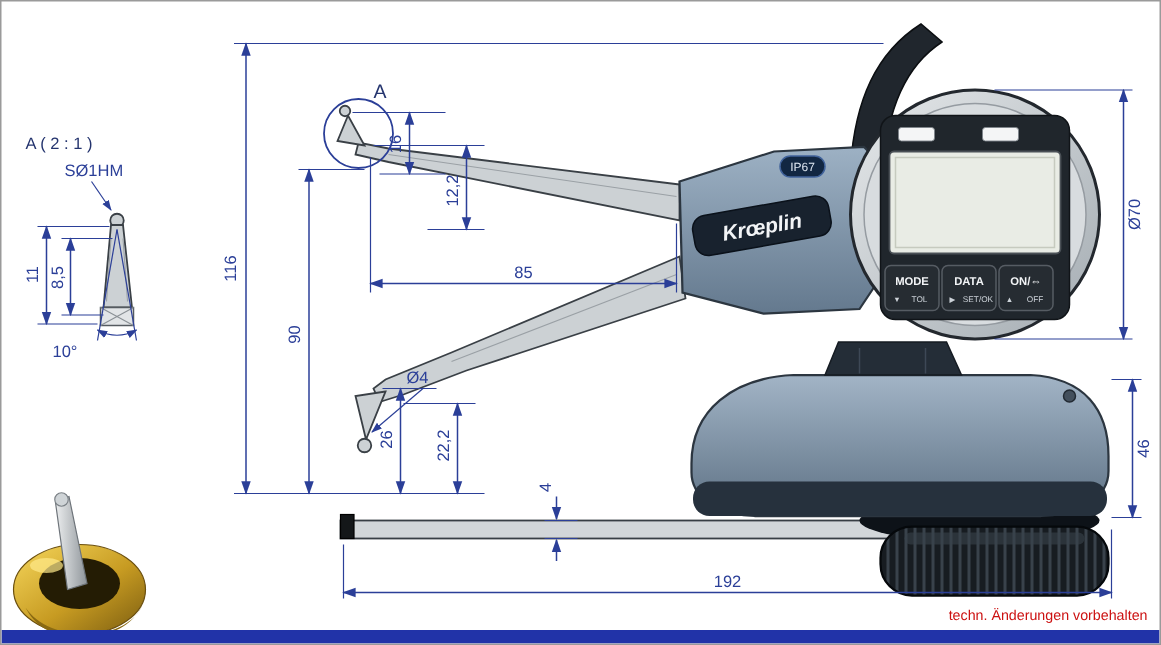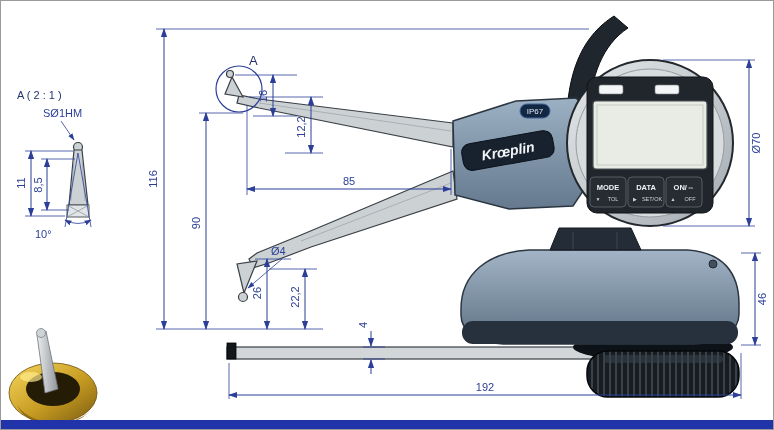--- a/index.html
+++ b/index.html
@@ -214,15 +214,16 @@
   <g>
     <ellipse cx="52" cy="392" rx="44" ry="30" fill="url(#gold)" stroke="#6b4f0e" stroke-width="0.8"></ellipse>
     <ellipse cx="52" cy="388" rx="27" ry="17" fill="#241c04"></ellipse>
     <path d="M16,404 C24,416 40,422 58,422 C76,421 90,413 94,402 C88,416 72,424 52,424 C34,424 22,416 16,404 Z" fill="#8a6a12"></path>
     <ellipse cx="30" cy="376" rx="11" ry="5" fill="#ffe98a" opacity="0.7"></ellipse>
     <path d="M44,392 L36,334 L45,330 L57,388 Z" fill="url(#steel)" stroke="#6e747a" stroke-width="0.8"></path>
     <circle cx="40" cy="332" r="4.5" fill="#cfd4d7" stroke="#7c8287" stroke-width="0.8"></circle>
   </g>
 </svg>
 
+<div class="note">techn. Änderungen vorbehalten</div>
 <div class="footer-bar"></div>
 
 </div>
 
 </body></html>

